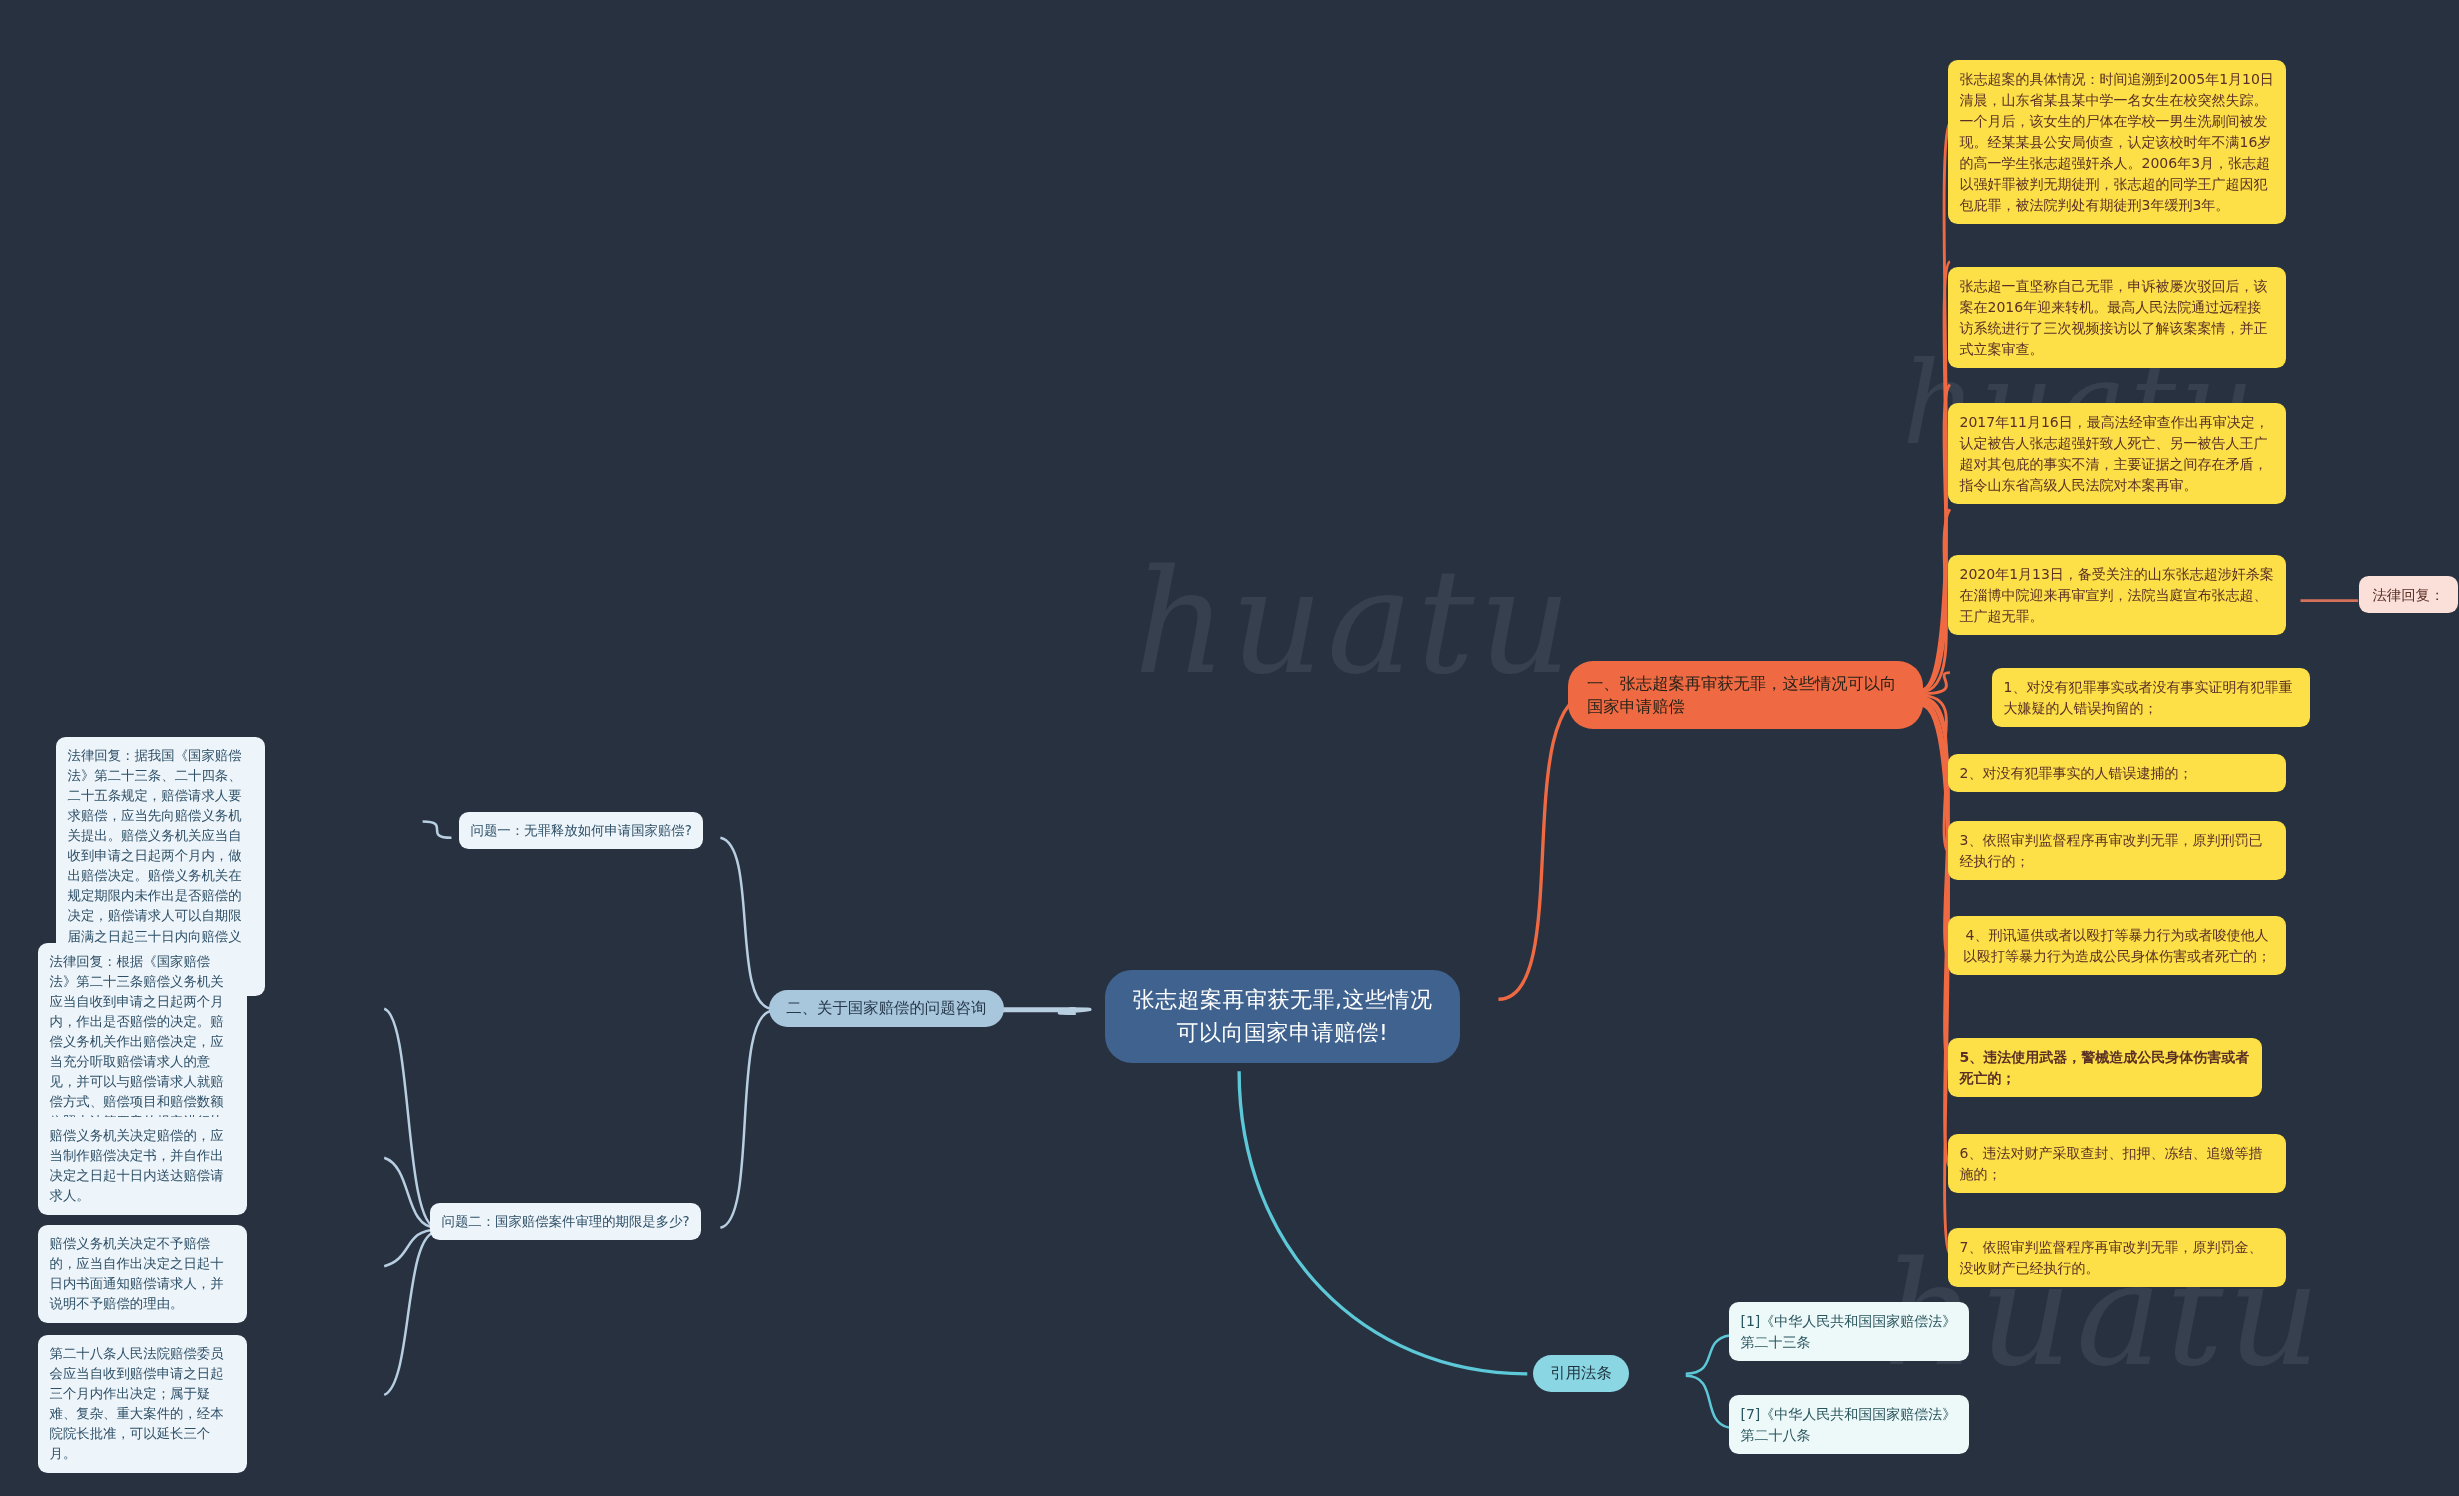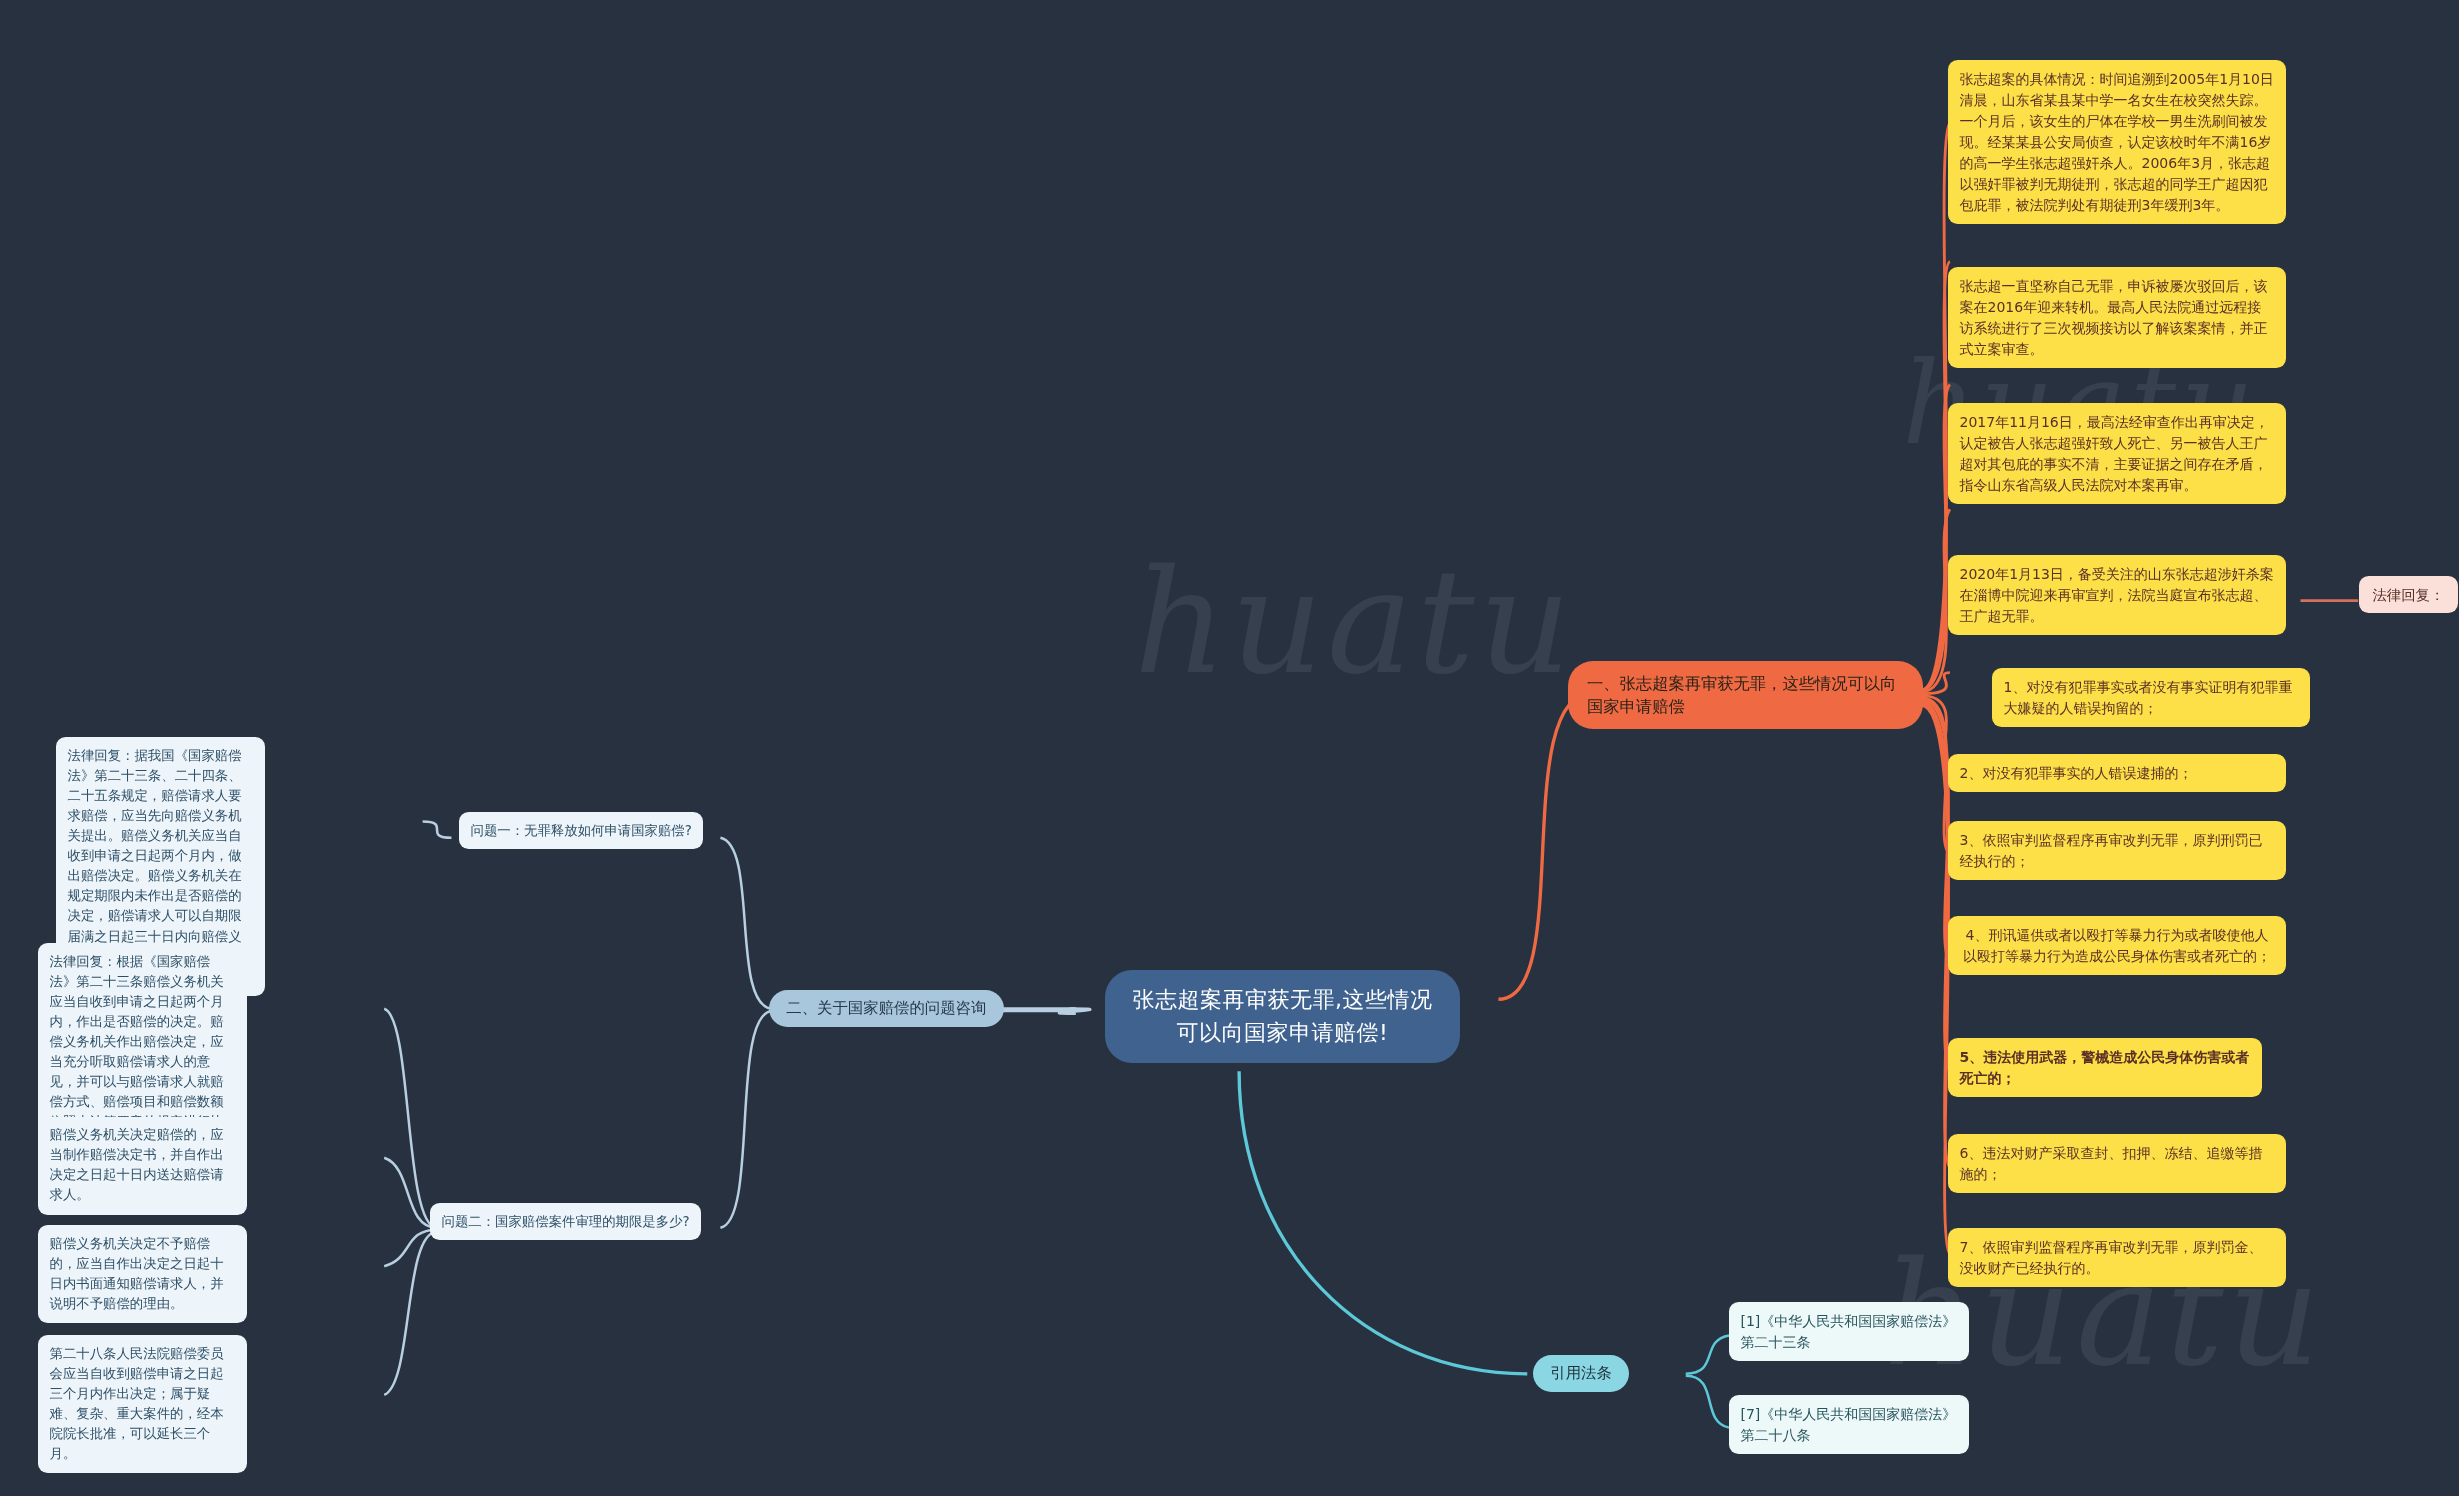--- a/index.html
+++ b/index.html
@@ -192,21 +192,21 @@
   <div class="node leaf-pink" style="left:1948px; top:1228px; width:338px;">7、依照审判监督程序再审改判无罪，原判罚金、没收财产已经执行的。</div>
 
   <div class="node cyan-node cyan-branch-2" style="left:769px; top:990px;">二、关于国家赔偿的问题咨询</div>
 
   <div class="node leaf-blue" style="left:459px; top:812px; white-space:nowrap;">问题一：无罪释放如何申请国家赔偿?</div>
   <div class="node leaf-blue" style="left:430px; top:1203px; white-space:nowrap;">问题二：国家赔偿案件审理的期限是多少?</div>
 
   <div class="node leaf-blue" style="left:56px; top:737px; width:209px;">法律回复：据我国《国家赔偿法》第二十三条、二十四条、二十五条规定，赔偿请求人要求赔偿，应当先向赔偿义务机关提出。赔偿义务机关应当自收到申请之日起两个月内，做出赔偿决定。赔偿义务机关在规定期限内未作出是否赔偿的决定，赔偿请求人可以自期限届满之日起三十日内向赔偿义务机关的上一级机关申请复议。</div>
 
   <div class="node leaf-blue" style="left:38px; top:943px; width:209px;">法律回复：根据《国家赔偿法》第二十三条赔偿义务机关应当自收到申请之日起两个月内，作出是否赔偿的决定。赔偿义务机关作出赔偿决定，应当充分听取赔偿请求人的意见，并可以与赔偿请求人就赔偿方式、赔偿项目和赔偿数额依照本法第四章的规定进行协商。</div>
-  <div class="node leaf-blue" style="left:38px; top:1117px; width:209px;font-family:Liberation Mono, monospace;">赔偿义务机关决定赔偿的，应当制作赔偿决定书，并自作出决定之日起十日内送达赔偿请求人。</div>
+  <div class="node leaf-blue" style="left:38px; top:1117px; width:209px;">赔偿义务机关决定赔偿的，应当制作赔偿决定书，并自作出决定之日起十日内送达赔偿请求人。</div>
   <div class="node leaf-blue" style="left:38px; top:1225px; width:209px;">赔偿义务机关决定不予赔偿的，应当自作出决定之日起十日内书面通知赔偿请求人，并说明不予赔偿的理由。</div>
   <div class="node leaf-blue" style="left:38px; top:1335px; width:209px;">第二十八条人民法院赔偿委员会应当自收到赔偿申请之日起三个月内作出决定；属于疑难、复杂、重大案件的，经本院院长批准，可以延长三个月。</div>
 
   <div class="node cyan-node" style="left:1533px; top:1355px;">引用法条</div>
 
   <div class="node leaf-cyan" style="left:1729px; top:1302px; width:240px;">[1]《中华人民共和国国家赔偿法》 第二十三条</div>
   <div class="node leaf-cyan" style="left:1729px; top:1395px; width:240px;">[7]《中华人民共和国国家赔偿法》 第二十八条</div>
 
 </div>
 

